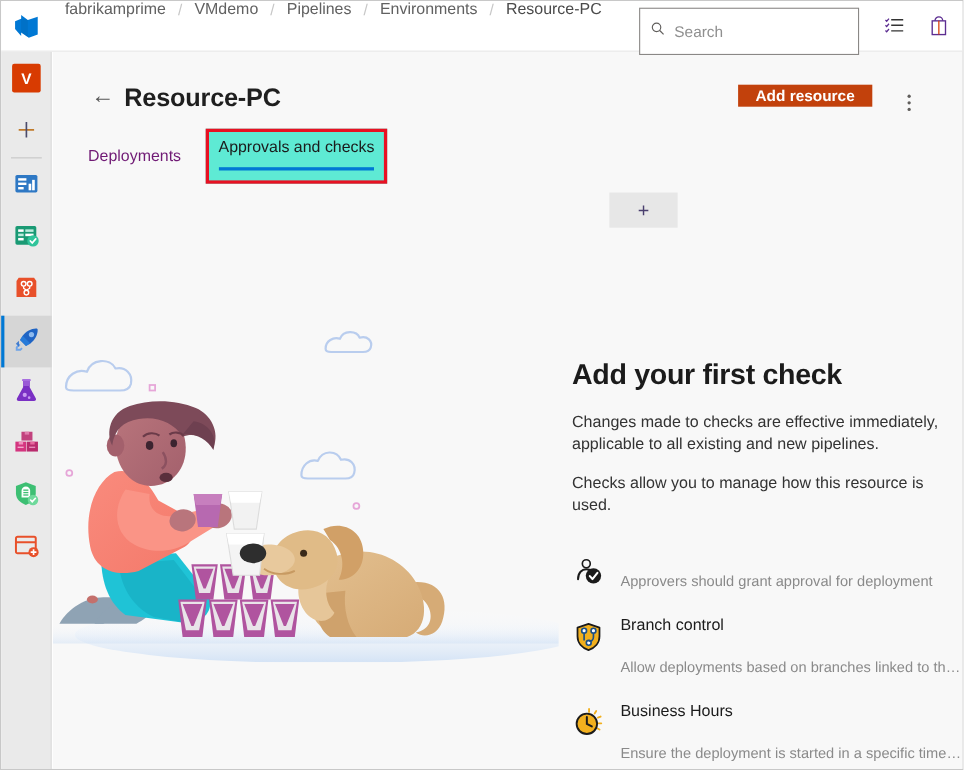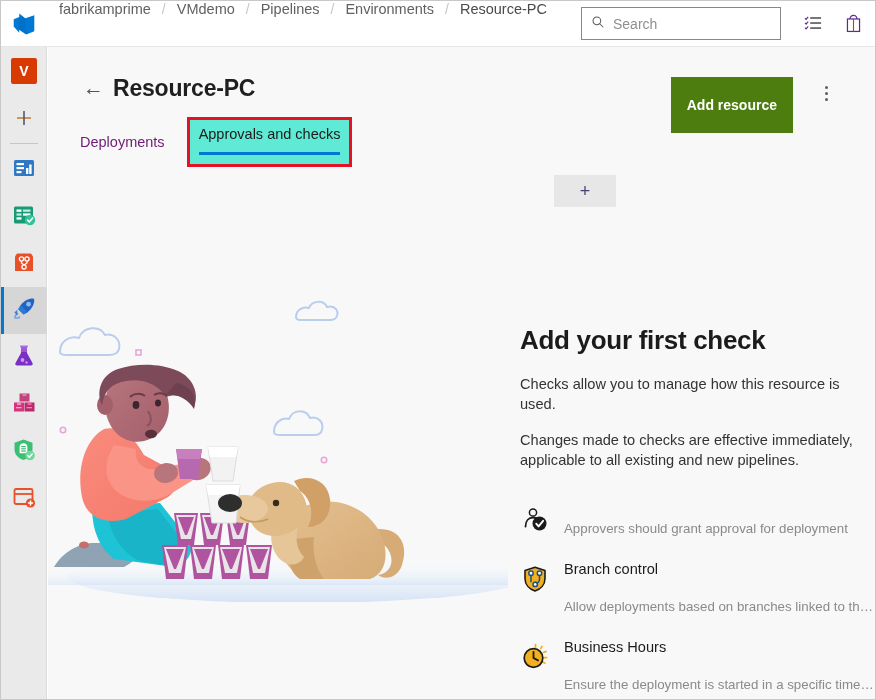--- a/index.html
+++ b/index.html
@@ -36,21 +36,21 @@
     margin-left: 10px;
     font-size: 14.5px;
     color: #6b6b6b;
     white-space: nowrap;
   }
   .crumb { color: #616161; padding: 0 2px; }
   .crumb:last-of-type { color: #4a4a4a; }
   .crumb-sep { color: #c7c7c7; padding: 0 9px; font-size: 14px; }
   #search-box {
     position: absolute; left: 580px; top: 6px;
-    width: 200px; height: 33px;
+    width: 200px; height: 43px;
     border: 1px solid #8a8886;
     background: #fff;
     display: flex; align-items: center;
     padding-left: 9px;
   }
   #search-input {
     border: none; outline: none; background: transparent;
     font-family: "Liberation Sans", sans-serif;
     font-size: 14px; color: #323130;
     margin-left: 8px; width: 150px;
@@ -104,25 +104,25 @@
     font-size: 21px; color: #555; cursor: pointer;
     line-height: 1;
   }
   #page-title {
     position: absolute; left: 65px; top: 28px;
     font-size: 23px; color: #1f1f1f; font-weight: 600;
     letter-spacing: -0.2px;
   }
   #add-resource-btn {
     position: absolute; right: 82px; top: 30px;
-    background: #4d7c0f; color: #fff;
+    background: #c2410c; color: #fff;
     border: none; outline: none;
     font-family: "Liberation Sans", sans-serif;
     font-size: 14px; font-weight: bold;
-    padding: 20px 16px;
+    padding: 2px 16px;
     cursor: pointer;
   }
   #kebab-btn {
     position: absolute; right: 38px; top: 34px;
     width: 22px; height: 24px;
     display: flex; flex-direction: column; align-items: center; justify-content: center;
     gap: 3px; cursor: pointer;
   }
   .kebab-dot { width: 3px; height: 3px; border-radius: 50%; background: #605e5c; }
 
@@ -532,22 +532,22 @@
 
           <path d="M246 204 C262 196 280 204 282 222 C284 238 274 250 260 250 C266 238 264 222 252 214 Z" fill="#d1a067"></path>
 
           <path d="M192 240 C200 246 212 246 220 242" fill="none" stroke="#c79a62" stroke-width="1.6"></path>
         </g>
       </svg>
     </div>
 
     <div id="right-panel">
       <div id="empty-title">Add your first check</div>
+      <p class="empty-para">Changes made to checks are effective immediately, applicable to all existing and new pipelines.</p>
       <p class="empty-para">Checks allow you to manage how this resource is used.</p>
-      <p class="empty-para">Changes made to checks are effective immediately, applicable to all existing and new pipelines.</p>
 
       <div id="checks-list">
 
         <div class="check-row">
           <div class="check-icon">
             <svg width="28" height="28" viewBox="0 0 28 28" aria-hidden="true">
               <circle cx="12" cy="7.5" r="3.6" fill="none" stroke="#1b1b1b" stroke-width="1.5"></circle>
               <path d="M4.5 21.5 C4.5 15.5 8 12.5 12 12.5 C14 12.5 15.8 13.2 17 14.4" fill="none" stroke="#1b1b1b" stroke-width="1.8" stroke-linecap="round"></path>
               <circle cx="18.5" cy="18.5" r="7" fill="#1b1b1b"></circle>
               <path d="M15.2 18.7 L17.6 21.4 L22.1 15.8" fill="none" stroke="#ffffff" stroke-width="1.9" stroke-linecap="round" stroke-linejoin="round"></path>

